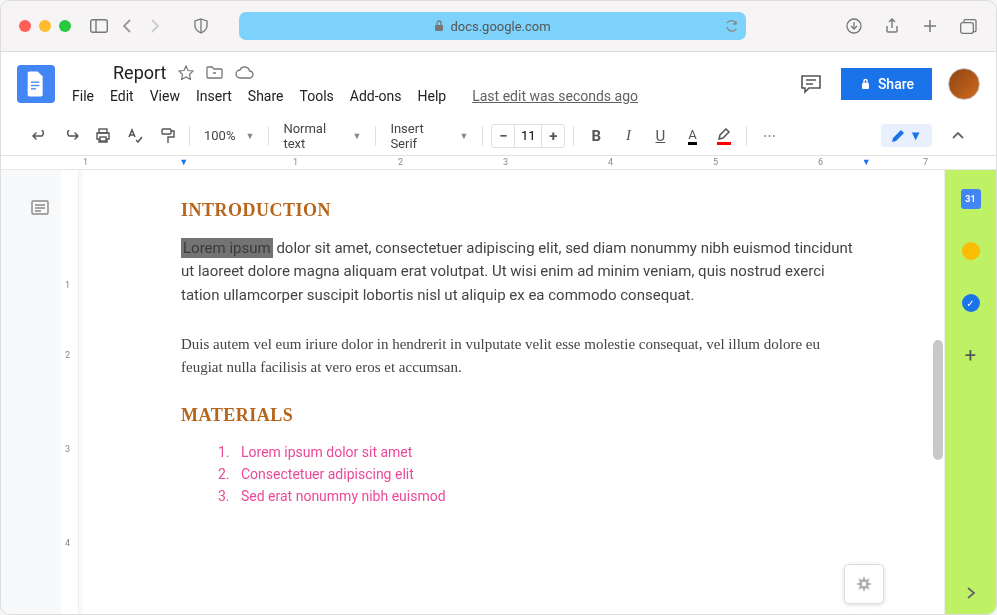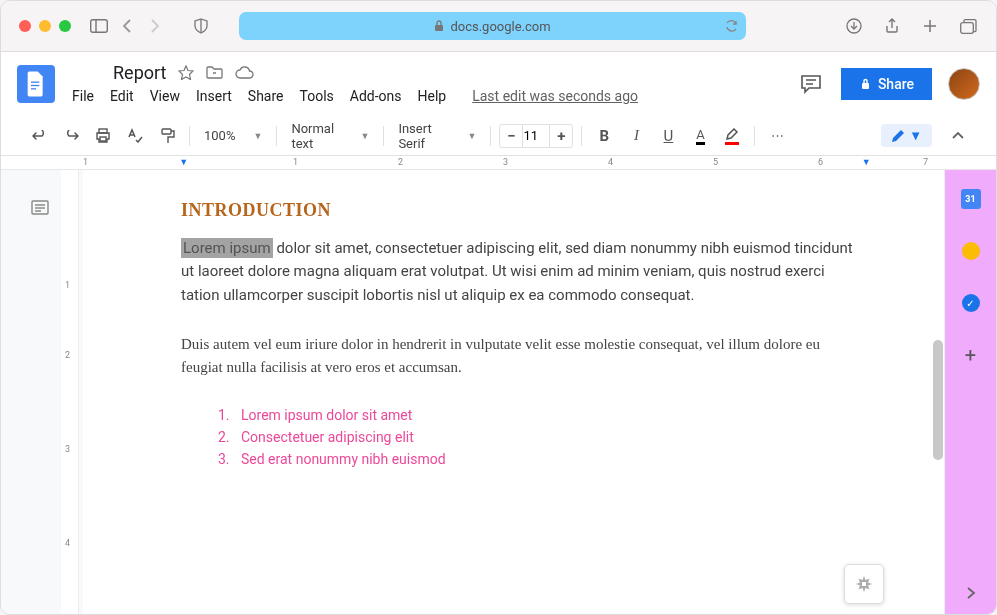--- a/index.html
+++ b/index.html
@@ -29,25 +29,25 @@
 .last-edit { text-decoration: underline; color: #616161; margin-left: 10px; }
 .header-right { margin-left: auto; display: flex; align-items: center; gap: 16px; }
 .comment-btn { width: 28px; height: 28px; display:flex;align-items:center;justify-content:center; color:#444; }
 .share-btn { background: #1a73e8; color: #fff; padding: 8px 18px; border-radius: 0; font-size: 14px; font-weight: 500; display: flex; align-items: center; gap: 6px; }
 .avatar { width: 32px; height: 32px; border-radius: 50%; background: linear-gradient(135deg, #8B4513, #D2691E); border: 1px solid #ccc; }
 
 
 .toolbar { height: 40px; background: #fff; border-bottom: 1px solid #e2e2e2; display: flex; align-items: center; padding: 0 24px; gap: 4px; font-size: 13px; color: #444; }
 .tb-btn { width: 28px; height: 28px; display: flex; align-items: center; justify-content: center; cursor: pointer; color: #555; }
 .tb-sep { width: 1px; height: 20px; background: #e0e0e0; margin: 0 4px; }
-.tb-select { display: flex; align-items: center; gap: 18px; padding: 0 6px; cursor: pointer; }
+.tb-select { display: flex; align-items: center; gap: 10px; padding: 0 6px; cursor: pointer; }
 .tb-select .caret { font-size: 9px; color: #888; }
 .font-size-group { display: flex; align-items: center; border: 1px solid #e0e0e0; border-radius: 3px; }
 .font-size-group .tb-btn { width: 22px; height: 22px; font-size: 15px; font-weight: bold; }
-.font-size-group input { width: 28px; text-align: left; border: none; border-left: 1px solid #e0e0e0; border-right: 1px solid #e0e0e0; height: 22px; font-size: 13px; }
+.font-size-group input { width: 28px; text-align: center; border: none; border-left: 1px solid #e0e0e0; border-right: 1px solid #e0e0e0; height: 22px; font-size: 13px; }
 .text-color { border-bottom: 3px solid #000; height: 18px; display:flex; align-items:center; }
 .highlight-color { border-bottom: 3px solid #ff0000; height: 18px; display:flex; align-items:center; }
 .edit-mode { margin-left: auto; display:flex; align-items:center; gap:12px; }
 .pencil-pill { background: #e8f0fe; padding: 4px 10px; border-radius: 4px; display:flex; align-items:center; gap:4px; color:#1a73e8; }
 
 
 .ruler { height: 14px; background: #fff; border-bottom: 1px solid #e8e8e8; position: relative; margin-left: 0; font-size: 9px; color: #888; }
 .ruler-inner { position: absolute; left: 82px; right: 38px; top: 0; bottom: 0; }
 .ruler-mark { position: absolute; top: 1px; }
 
@@ -56,22 +56,22 @@
 .left-gutter { width: 60px; background: #f8f9fa; position: relative; }
 .outline-btn { position: absolute; top: 30px; left: 30px; color: #777; }
 .page-wrap { flex: 1; background: #f8f9fa; overflow: hidden; position: relative; }
 .vruler { position:absolute; left:0; top:0; bottom:0; width:18px; background:#fff; border-right:1px solid #eee; font-size:9px; color:#888; }
 .vruler span { position:absolute; left:4px; }
 .page { background: #fff; margin-left: 22px; width: 880px; min-height: 800px; padding: 30px 98px; position: relative; }
 .page h2 { font-family: Georgia, serif; color: #b8651c; font-size: 18px; font-weight: 600; letter-spacing: 0.5px; margin-bottom: 16px; }
 .page p { font-family: Georgia, serif; font-size: 15px; color: #444; line-height: 1.55; margin-bottom: 26px; }
 .page ol { font-family: Georgia, serif; font-size: 14px; color: #ec4899; padding-left: 52px; }
 .page ol li { padding-left: 8px; line-height: 1.55; }
-.highlight-sel { background: #a3a3a3; color: rgba(0,0,0,0.5); padding: 1px 2px; }
-.right-panel { width: 52px; background: #f0abfc; border-left: 1px solid #eee; display: flex; flex-direction: column; align-items: center; padding-top: 18px; gap: 30px; }
+.highlight-sel { background: #737373; color: rgba(0,0,0,0.5); padding: 1px 2px; }
+.right-panel { width: 52px; background: #bef264; border-left: 1px solid #eee; display: flex; flex-direction: column; align-items: center; padding-top: 18px; gap: 30px; }
 .side-icon { width: 22px; height: 22px; display:flex; align-items:center; justify-content:center; }
 .side-cal { background: linear-gradient(#4285f4,#4285f4); border-radius:3px; width:20px;height:20px; display:flex;align-items:center;justify-content:center; font-size:9px; color:#fff; font-weight:bold;}
 .side-keep { background: #fbbc04; border-radius:50%; width:18px;height:18px;}
 .side-tasks { background: #1a73e8; border-radius:50%; width:18px;height:18px; display:flex;align-items:center;justify-content:center;}
 .side-tasks::after{content:'✓'; color:#fff; font-size:10px;}
 .side-plus { font-size: 20px; color: #555; }
 .side-expand { margin-top:auto; margin-bottom:16px; font-size:14px; color:#666;}
 .explore-btn { position:absolute; bottom:12px; right:60px; width:40px; height:40px; background:#fff; border:1px solid #ddd; border-radius:5px; box-shadow: 0 1px 4px rgba(0,0,0,0.15); display:flex;align-items:center;justify-content:center; color:#666;}
 .scrollbar-thumb { position:absolute; right:1px; top: 170px; width:10px; height:120px; background:#c8c8c8; border-radius:5px; }
 
@@ -330,20 +330,21 @@
     <div class="vruler">
       <span style="top:110px">1</span>
       <span style="top:180px">2</span>
       <span style="top:274px">3</span>
       <span style="top:368px">4</span>
     </div>
     <div class="page">
       <h2>INTRODUCTION</h2>
       <p><span class="highlight-sel">Lorem ipsum</span><span> dolor sit amet, consectetuer adipiscing elit, sed diam nonummy nibh euismod tincidunt ut laoreet dolore magna aliquam erat volutpat. Ut wisi enim ad minim veniam, quis nostrud exerci tation ullamcorper suscipit lobortis nisl ut aliquip ex ea commodo consequat.</span></p>
       <p>Duis autem vel eum iriure dolor in hendrerit in vulputate velit esse molestie consequat, vel illum dolore eu feugiat nulla facilisis at vero eros et accumsan.</p>
+      <h2>MATERIALS</h2>
       <ol>
         <li>Lorem ipsum dolor sit amet</li>
         <li>Consectetuer adipiscing elit</li>
         <li>Sed erat nonummy nibh euismod</li>
       </ol>
     </div>
     <div class="scrollbar-thumb"></div>
     <div class="explore-btn">
       <svg width="18" height="18" viewBox="0 0 18 18" fill="#777">
           <path d="M9 1 l1.5 4 4 -1.5 -1.5 4 4 1.5 -4 1.5 1.5 4 -4 -1.5 -1.5 4 -1.5 -4 -4 1.5 1.5 -4 -4 -1.5 4 -1.5 -1.5 -4 4 1.5 z" opacity="0.6"></path>

